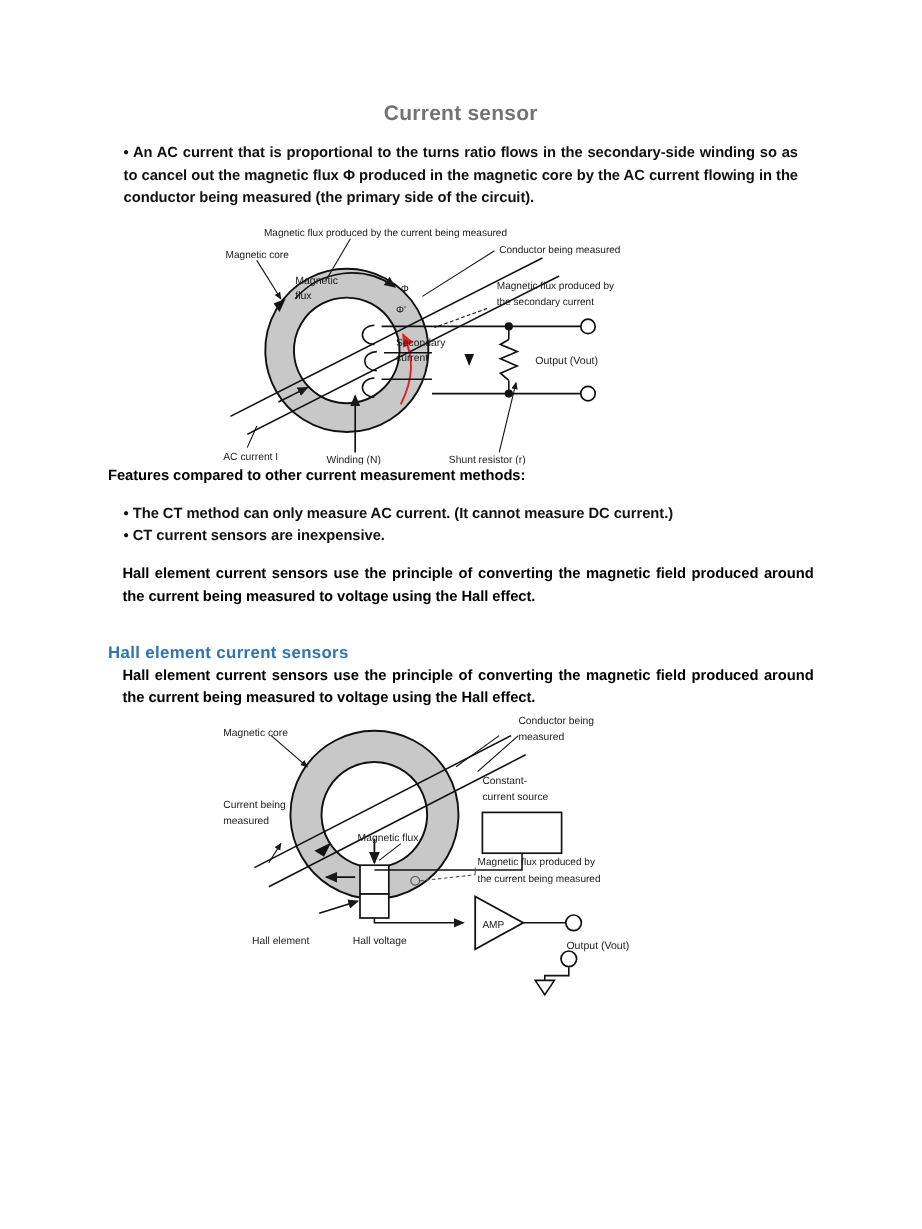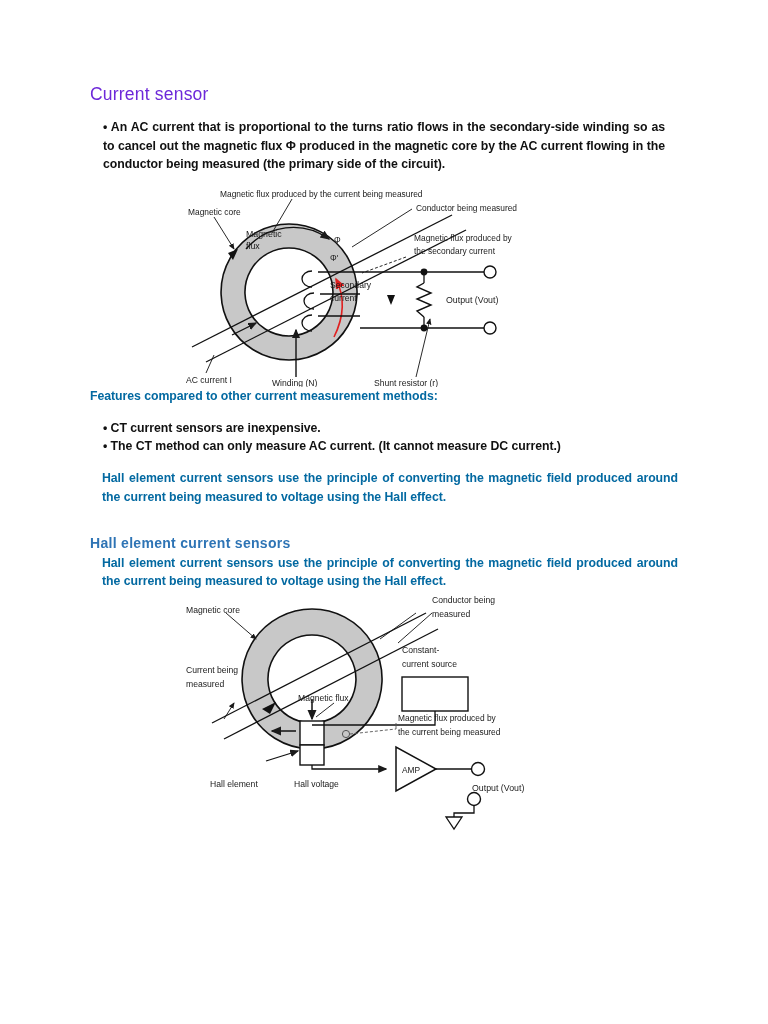--- a/index.html
+++ b/index.html
@@ -16,42 +16,43 @@
   }
   .page {
     position: relative;
     width: 768px;
     height: 1024px;
     background: #ffffff;
     box-sizing: border-box;
     padding: 0 90px 0 90px;
   }
   .doc-title {
+    text-align: center;
     font-size: 17.5px;
-    font-weight: normal;
-    color: #6d28d9;
+    font-weight: bold;
+    color: #737373;
     letter-spacing: 0.2px;
     margin: 0;
     padding-top: 84px;
     line-height: 1.2;
   }
   .lead {
     font-size: 12.3px;
     font-weight: bold;
     line-height: 1.52;
     margin: 7px 0 0 0;
     color: #111;
     letter-spacing: -0.05px;
   }
   .para {
     font-size: 12.3px;
     font-weight: bold;
     line-height: 1.52;
     margin: 0;
-    color: #0369a1;
+    color: #000000;
     letter-spacing: -0.05px;
   }
   .para.justified {
     text-align: justify;
     margin-left: 12px;
   }
   .bullet-list {
     list-style: none;
     margin: 13px;
     padding: 0;
@@ -186,22 +187,22 @@
     <text x="262" y="116" font-size="8.8">Output (Vout)</text>
     <text x="2" y="196" font-size="8.6">AC current  I</text>
     <text x="88" y="199" font-size="8.6">Winding (N)</text>
     <text x="190" y="199" font-size="8.6">Shunt resistor (r)</text>
   </svg>
   </div>
 
   <p class="para">Features compared to other current measurement methods:</p>
 
   <ul class="bullet-list">
+    <li>• The CT method can only measure AC current. (It cannot measure DC current.)</li>
     <li>• CT current sensors are inexpensive.</li>
-    <li>• The CT method can only measure AC current. (It cannot measure DC current.)</li>
   </ul>
 
   <p class="para justified">Hall element current sensors use the principle of converting the magnetic field produced around the current being measured to voltage using the Hall effect.</p>
 
   <div class="spacer-lg"></div>
 
   <p class="section-head">Hall element current sensors</p>
   <p class="para justified">Hall element current sensors use the principle of converting the magnetic field produced around the current being measured to voltage using the Hall effect.</p>
 
   <div class="fig-wrap">

